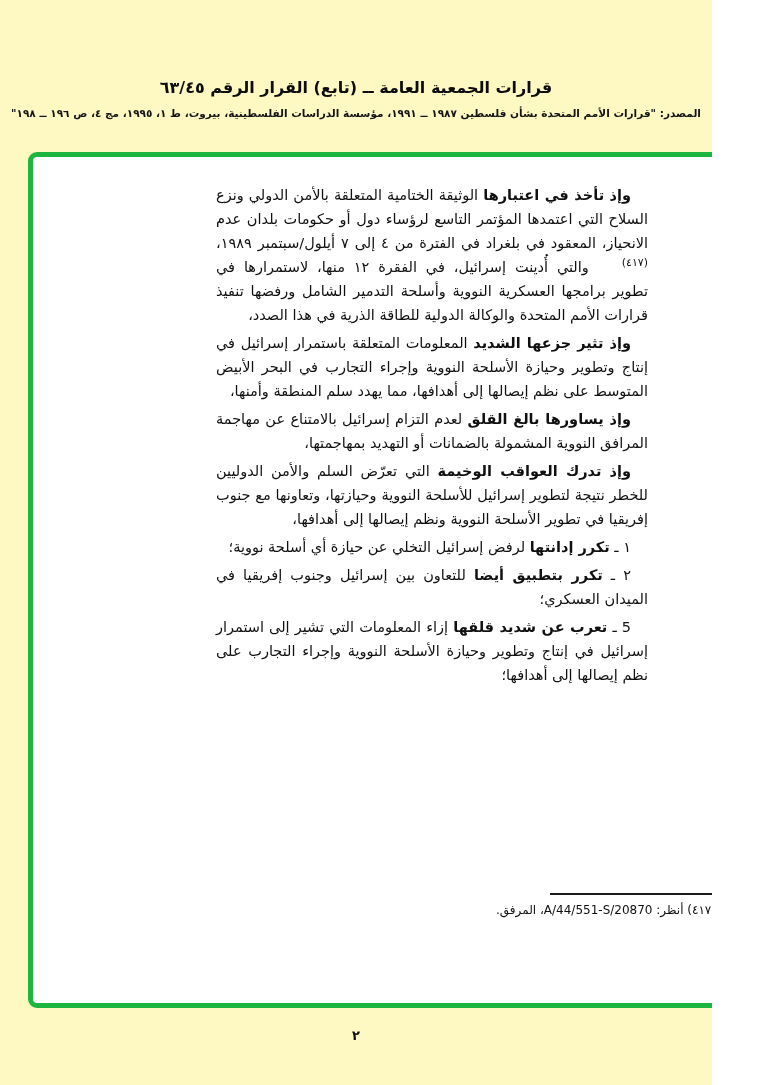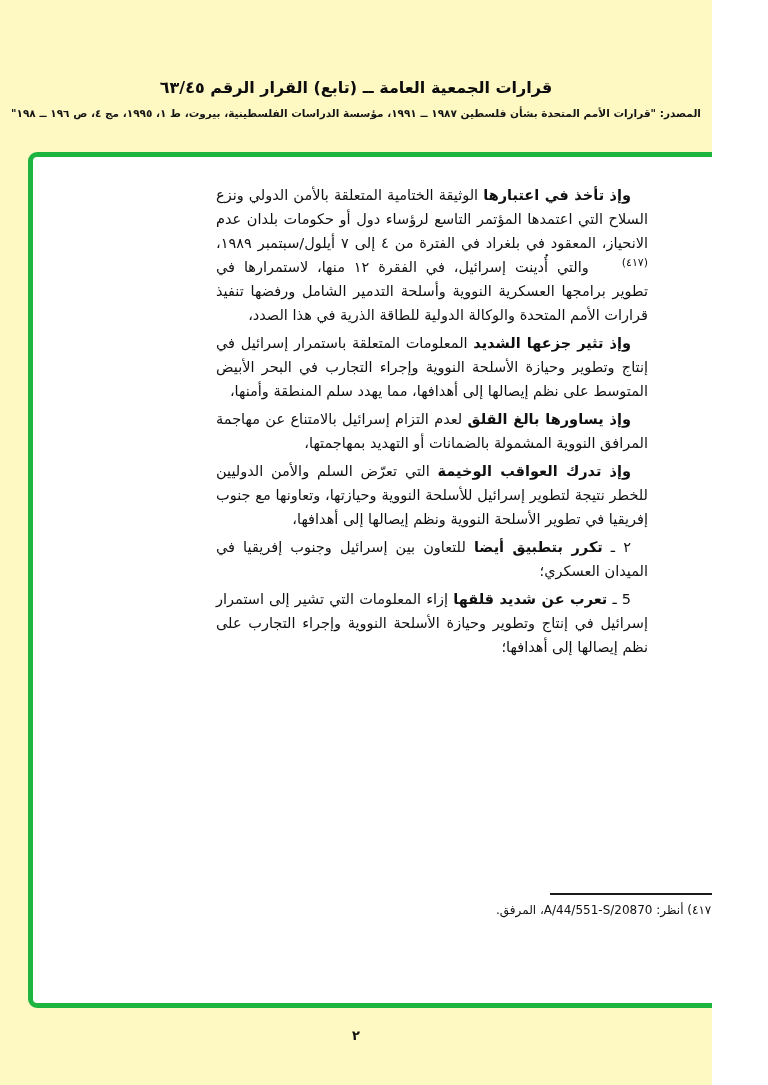--- a/index.html
+++ b/index.html
@@ -76,20 +76,21 @@
     <div class="doc-text">
 
       <p><span></span><b>وإذ تأخذ في اعتبارها</b><span> الوثيقة الختامية المتعلقة بالأمن الدولي ونزع السلاح التي اعتمدها المؤتمر التاسع لرؤساء دول أو حكومات بلدان عدم الانحياز، المعقود في بلغراد في الفترة من ٤ إلى ٧ أيلول/سبتمبر ١٩٨٩،</span><sup>(٤١٧)</sup><span> والتي أُدينت إسرائيل، في الفقرة ١٢ منها، لاستمرارها في تطوير برامجها العسكرية النووية وأسلحة التدمير الشامل ورفضها تنفيذ قرارات الأمم المتحدة والوكالة الدولية للطاقة الذرية في هذا الصدد،</span></p>
 
       <p><span></span><b>وإذ تثير جزعها الشديد</b><span> المعلومات المتعلقة باستمرار إسرائيل في إنتاج وتطوير وحيازة الأسلحة النووية وإجراء التجارب في البحر الأبيض المتوسط على نظم إيصالها إلى أهدافها، مما يهدد سلم المنطقة وأمنها،</span><sup></sup><span></span></p>
 
       <p><span></span><b>وإذ يساورها بالغ القلق</b><span> لعدم التزام إسرائيل بالامتناع عن مهاجمة المرافق النووية المشمولة بالضمانات أو التهديد بمهاجمتها،</span><sup></sup><span></span></p>
 
       <p><span></span><b>وإذ تدرك العواقب الوخيمة</b><span> التي تعرّض السلم والأمن الدوليين للخطر نتيجة لتطوير إسرائيل للأسلحة النووية وحيازتها، وتعاونها مع جنوب إفريقيا في تطوير الأسلحة النووية ونظم إيصالها إلى أهدافها،</span><sup></sup><span></span></p>
 
+      <p><span>١ ـ </span><b>تكرر إدانتها</b><span> لرفض إسرائيل التخلي عن حيازة أي أسلحة نووية؛</span><sup></sup><span></span></p>
 
       <p><span>٢ ـ </span><b>تكرر بتطبيق أيضا</b><span> للتعاون بين إسرائيل وجنوب إفريقيا في الميدان العسكري؛</span><sup></sup><span></span></p>
 
       <p><span>5 ـ </span><b>تعرب عن شديد قلقها</b><span> إزاء المعلومات التي تشير إلى استمرار إسرائيل في إنتاج وتطوير وحيازة الأسلحة النووية وإجراء التجارب على نظم إيصالها إلى أهدافها؛</span><sup></sup><span></span></p>
 
 
     </div>
 
     <div class="footnote">
       <div class="fn-rule"></div>

